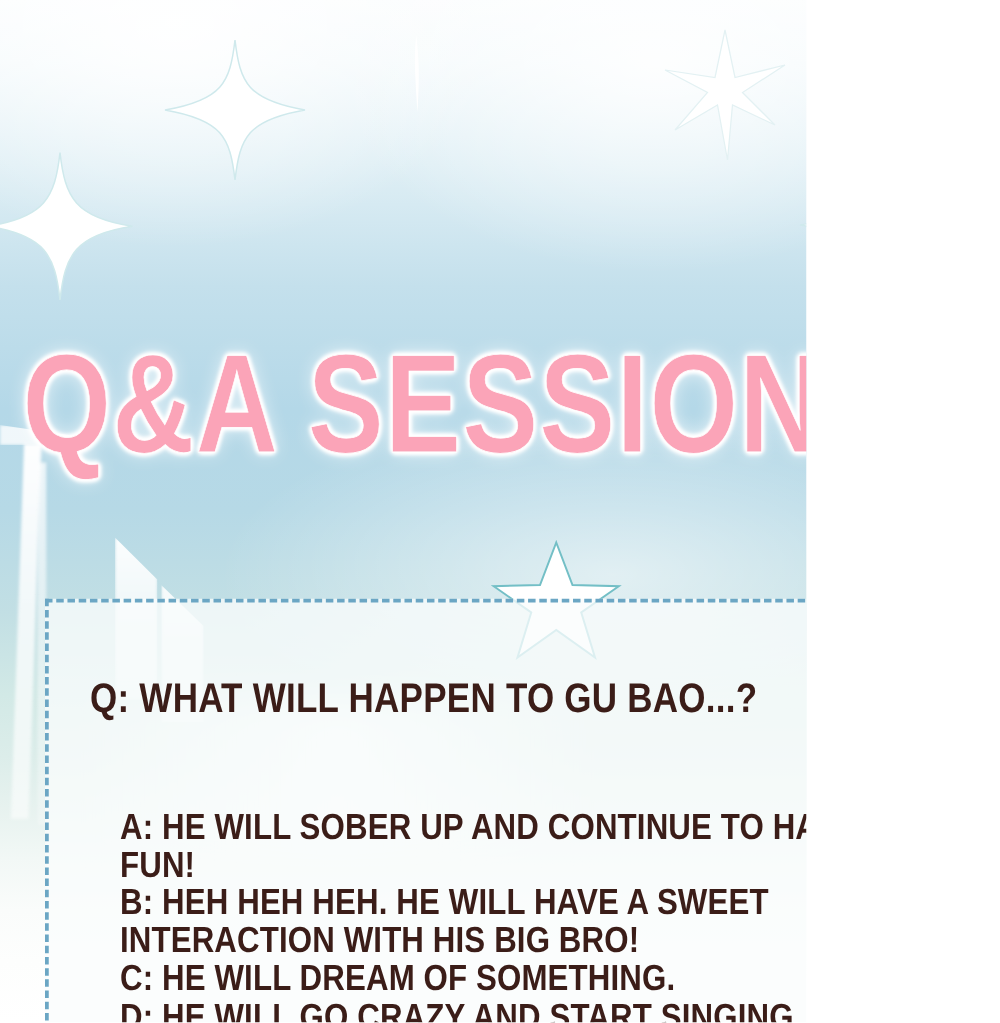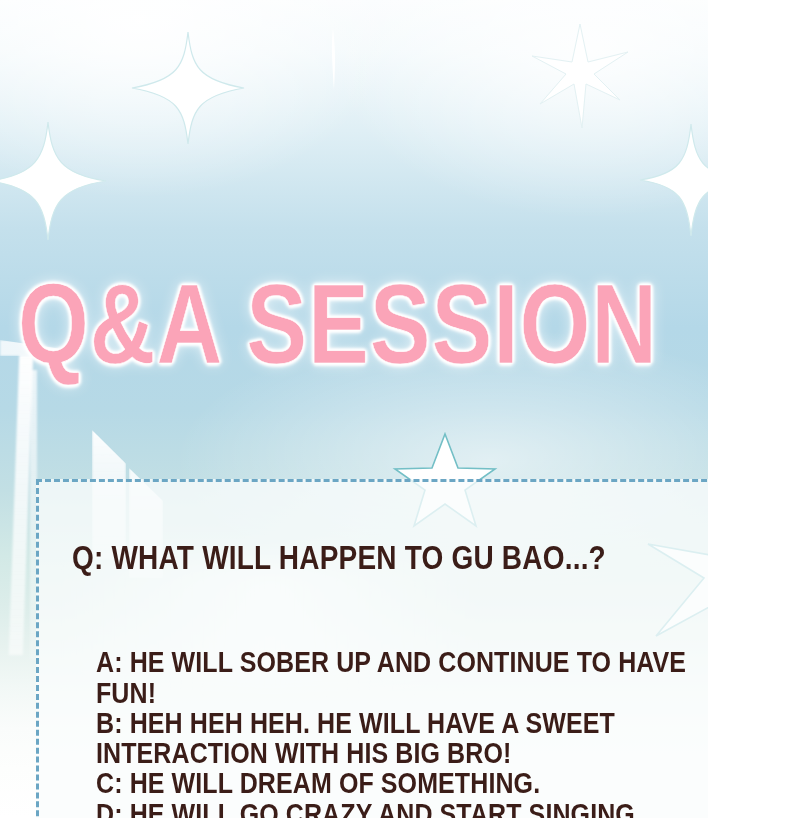--- a/index.html
+++ b/index.html
@@ -6,21 +6,21 @@
     margin: 0;
     padding: 0;
     background: #ffffff;
   }
   body {
     font-family: "Liberation Sans", sans-serif;
   }
 
   #panel {
     position: relative;
-    width: 708px;
+    width: 645px;
     height: 818px;
     overflow: hidden;
     background: linear-gradient(180deg,
         #fbfdfe 0%,
         #f4fafc 6%,
         #dfeff5 16%,
         #c4e0ec 28%,
         #b4d8e8 40%,
         #b6d9e6 50%,
         #c2dfe4 60%,

